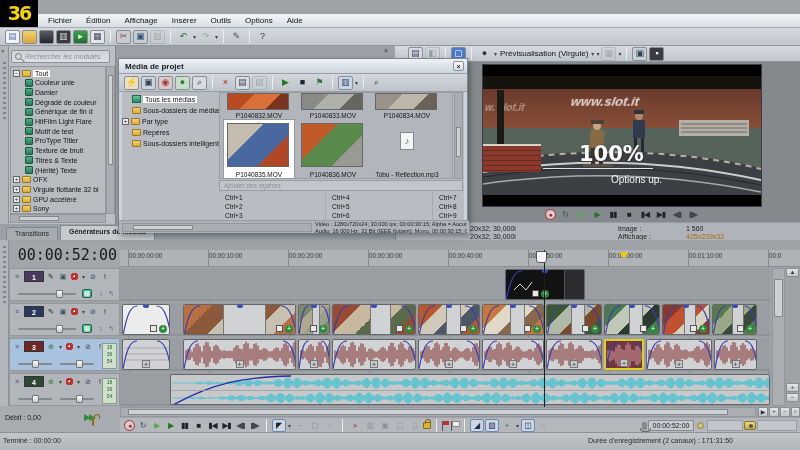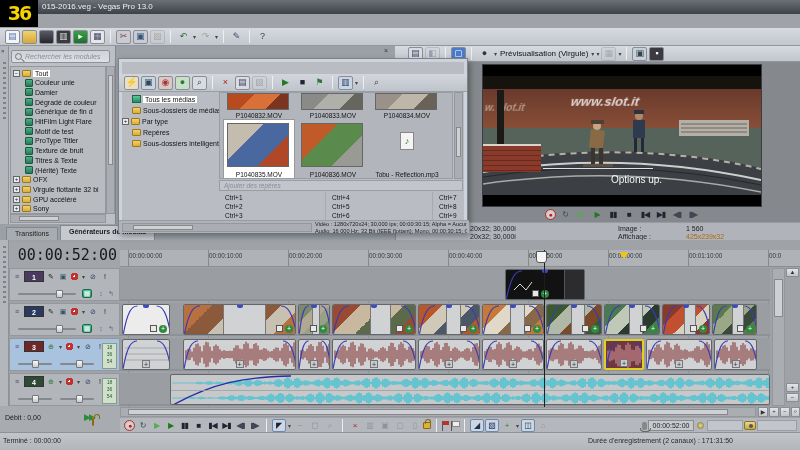--- a/index.html
+++ b/index.html
@@ -121,24 +121,30 @@
 .mic{width:5px;height:8px;background:#888;border-radius:2px;position:relative}
 .mic:after{content:"";position:absolute;left:-2px;top:6px;width:9px;height:3px;border:1px solid #666;border-top:none;border-radius:0 0 4px 4px}
 .cam{width:12px;height:9px;background:linear-gradient(#e8d890,#c8a840);border:1px solid #8a7420;border-radius:2px;position:relative}
 .cam:after{content:"";position:absolute;left:4px;top:2px;width:4px;height:4px;border-radius:50%;background:#555}
 </style>
 </head>
 <body>
 
 <div id="app">
 
-  <div class="abs" id="titlebar">
-    <span>015-2016.veg - Vegas Pro 13.0</span>
-  </div>
   <div class="abs" id="logo">36</div>
+  <div class="abs" id="menubar">
+      <span>Fichier</span>
+      <span>Édition</span>
+      <span>Affichage</span>
+      <span>Insérer</span>
+      <span>Outils</span>
+      <span>Options</span>
+      <span>Aide</span>
+    </div>
   <div class="abs" id="main-toolbar">
       <span class="tbi" style="background: rgb(242, 244, 248); color: rgb(90, 122, 176); border: 1px solid rgb(138, 142, 148);">▤</span>
       <span class="tbi" style="background: linear-gradient(rgb(240, 210, 112), rgb(216, 168, 56)); color: rgb(255, 255, 255); border: 1px solid rgb(138, 142, 148);"></span>
       <span class="tbi" style="background: linear-gradient(rgb(90, 90, 102), rgb(38, 38, 46)); color: rgb(255, 255, 255); border: 1px solid rgb(138, 142, 148);"></span>
       <span class="tbi" style="background: rgb(58, 58, 64); color: rgb(221, 221, 221); border: 1px solid rgb(138, 142, 148);">▥</span>
       <span class="tbi" style="background: linear-gradient(rgb(58, 160, 74), rgb(32, 112, 46)); color: rgb(255, 255, 255); border: 1px solid rgb(138, 142, 148);">▸</span>
       <span class="tbi" style="background: rgb(228, 230, 234); color: rgb(68, 68, 102); border: 1px solid rgb(138, 142, 148);">▦</span>
       <span class="sep"></span>
       <span class="tbi" style="background: rgb(200, 204, 210); color: rgb(136, 51, 51); border: 1px solid rgb(138, 142, 148);">✂</span>
       <span class="tbi" style="background: rgb(200, 204, 210); color: rgb(51, 85, 119); border: 1px solid rgb(138, 142, 148);">▣</span>
@@ -287,20 +293,21 @@
         </g>
         <g>
           <circle cx="156" cy="40" r="4" fill="#b08a66"></circle>
             <rect x="151" y="34" width="10" height="4" fill="#2a3240"></rect>
           <rect x="150" y="44" width="12" height="18" fill="#2e3a4e"></rect>
           <rect x="151" y="62" width="3" height="14" fill="#222834"></rect>
             <rect x="158" y="62" width="3" height="14" fill="#222834"></rect>
         </g>
       </svg>
       <div class="abs" style="left:0;top:68px;width:58px;height:28px;background:repeating-linear-gradient(#8a3a2a 0 4px,#6a2a1e 4px 5px),repeating-linear-gradient(90deg,transparent 0 9px,#5a241a 9px 10px);border-top:2px solid #d8d4cc"></div>
+      <div class="abs" id="ov-pct">100%</div>
       <div class="abs" id="ov-line"></div>
       <div class="abs" id="ov-cap">Options up.</div>
     </div>
   </div>
   <div class="abs" id="pv-transport">
       <span class="tr" style="color: rgb(180, 34, 34); border: 1px solid rgb(170, 51, 51); border-radius: 50%; width: 11px; height: 11px; font-size: 7px; background: radial-gradient(rgb(232, 218, 218), rgb(200, 186, 186));">●</span>
       <span class="tr" style="color: rgb(51, 83, 79);">↻</span>
       <span class="tr" style="color: rgb(85, 170, 85);">▶</span>
       <span class="tr" style="color: rgb(31, 122, 31);">▶</span>
       <span class="tr" style="color: rgb(34, 34, 51);">▮▮</span>
@@ -313,20 +320,23 @@
   <div class="abs" id="pv-status">
     <span class="abs" style="left:74px;top:2px">20x32; 30,000i</span>
     <span class="abs" style="left:74px;top:10px">20x32; 30,000i</span>
     <span class="abs" style="left:222px;top:2px">Image :</span>
     <span class="abs" style="left:290px;top:2px">1 560</span>
     <span class="abs" style="left:222px;top:10px">Affichage :</span>
     <span class="abs" style="left:290px;top:10px;color:#a86a10">425x239x32</span>
   </div>
 
   <div class="abs" id="media-window">
+    <div class="abs" id="mw-titlebar"><span>Média de projet</span>
+      <span id="mw-close">×</span>
+    </div>
     <div class="abs" id="mw-toolbar">
         <span class="tbi" style="background: rgb(232, 224, 192); color: rgb(176, 128, 0); border: 1px solid rgb(138, 142, 148);">⚡</span>
         <span class="tbi" style="background: rgb(200, 212, 224); color: rgb(51, 68, 85); border: 1px solid rgb(138, 142, 148);">▣</span>
         <span class="tbi" style="background: rgb(216, 200, 200); color: rgb(170, 51, 51); border: 1px solid rgb(138, 142, 148);">◉</span>
         <span class="tbi" style="background: rgb(200, 224, 200); color: rgb(42, 122, 58); border: 1px solid rgb(138, 142, 148);">●</span>
         <span class="tbi" style="background: rgb(216, 220, 226); color: rgb(51, 51, 102); border: 1px solid rgb(138, 142, 148);">⌕</span>
         <span class="sep"></span>
         <span class="tbi" style="background: transparent; color: rgb(176, 32, 32);">×</span>
         <span class="tbi" style="background: rgb(216, 220, 226); color: rgb(68, 68, 102); border: 1px solid rgb(138, 142, 148);">▤</span>
         <span class="tbi dim" style="background: rgb(208, 212, 218); color: rgb(102, 102, 102); border: 1px solid rgb(138, 142, 148);">▨</span>

